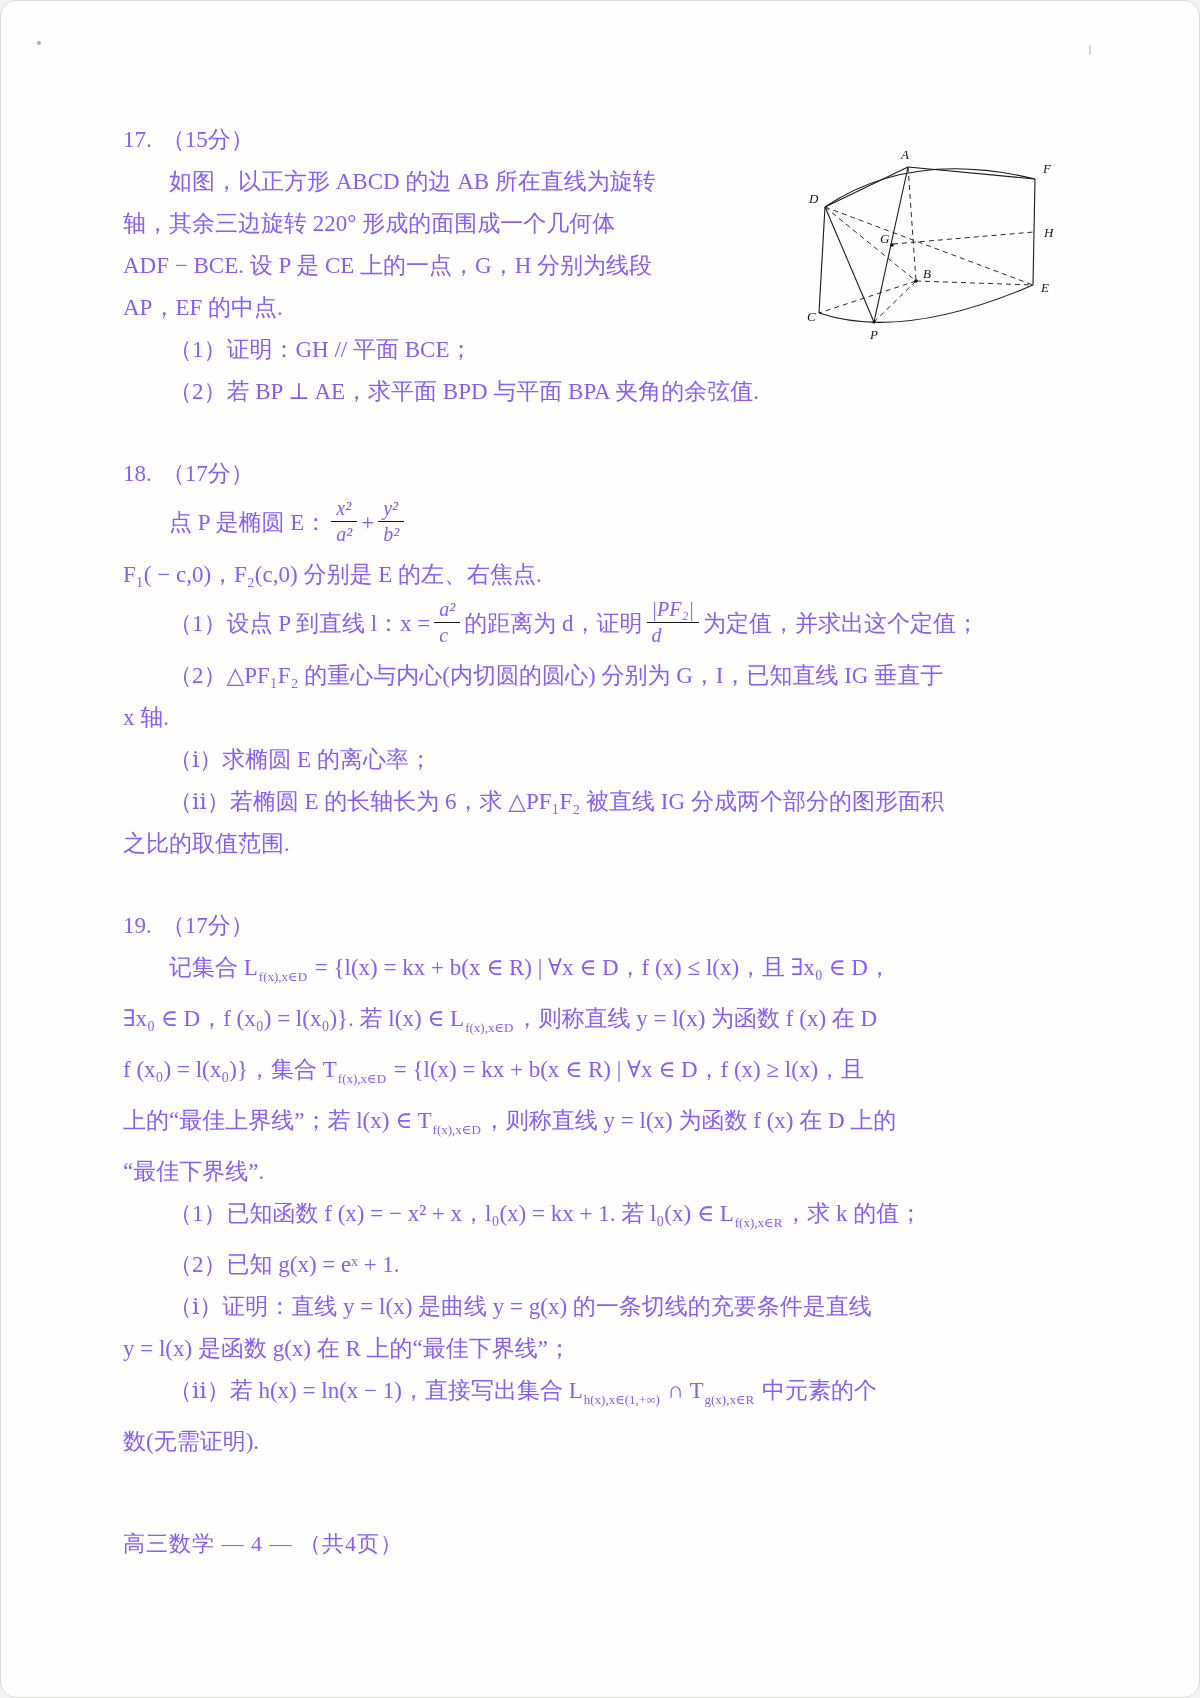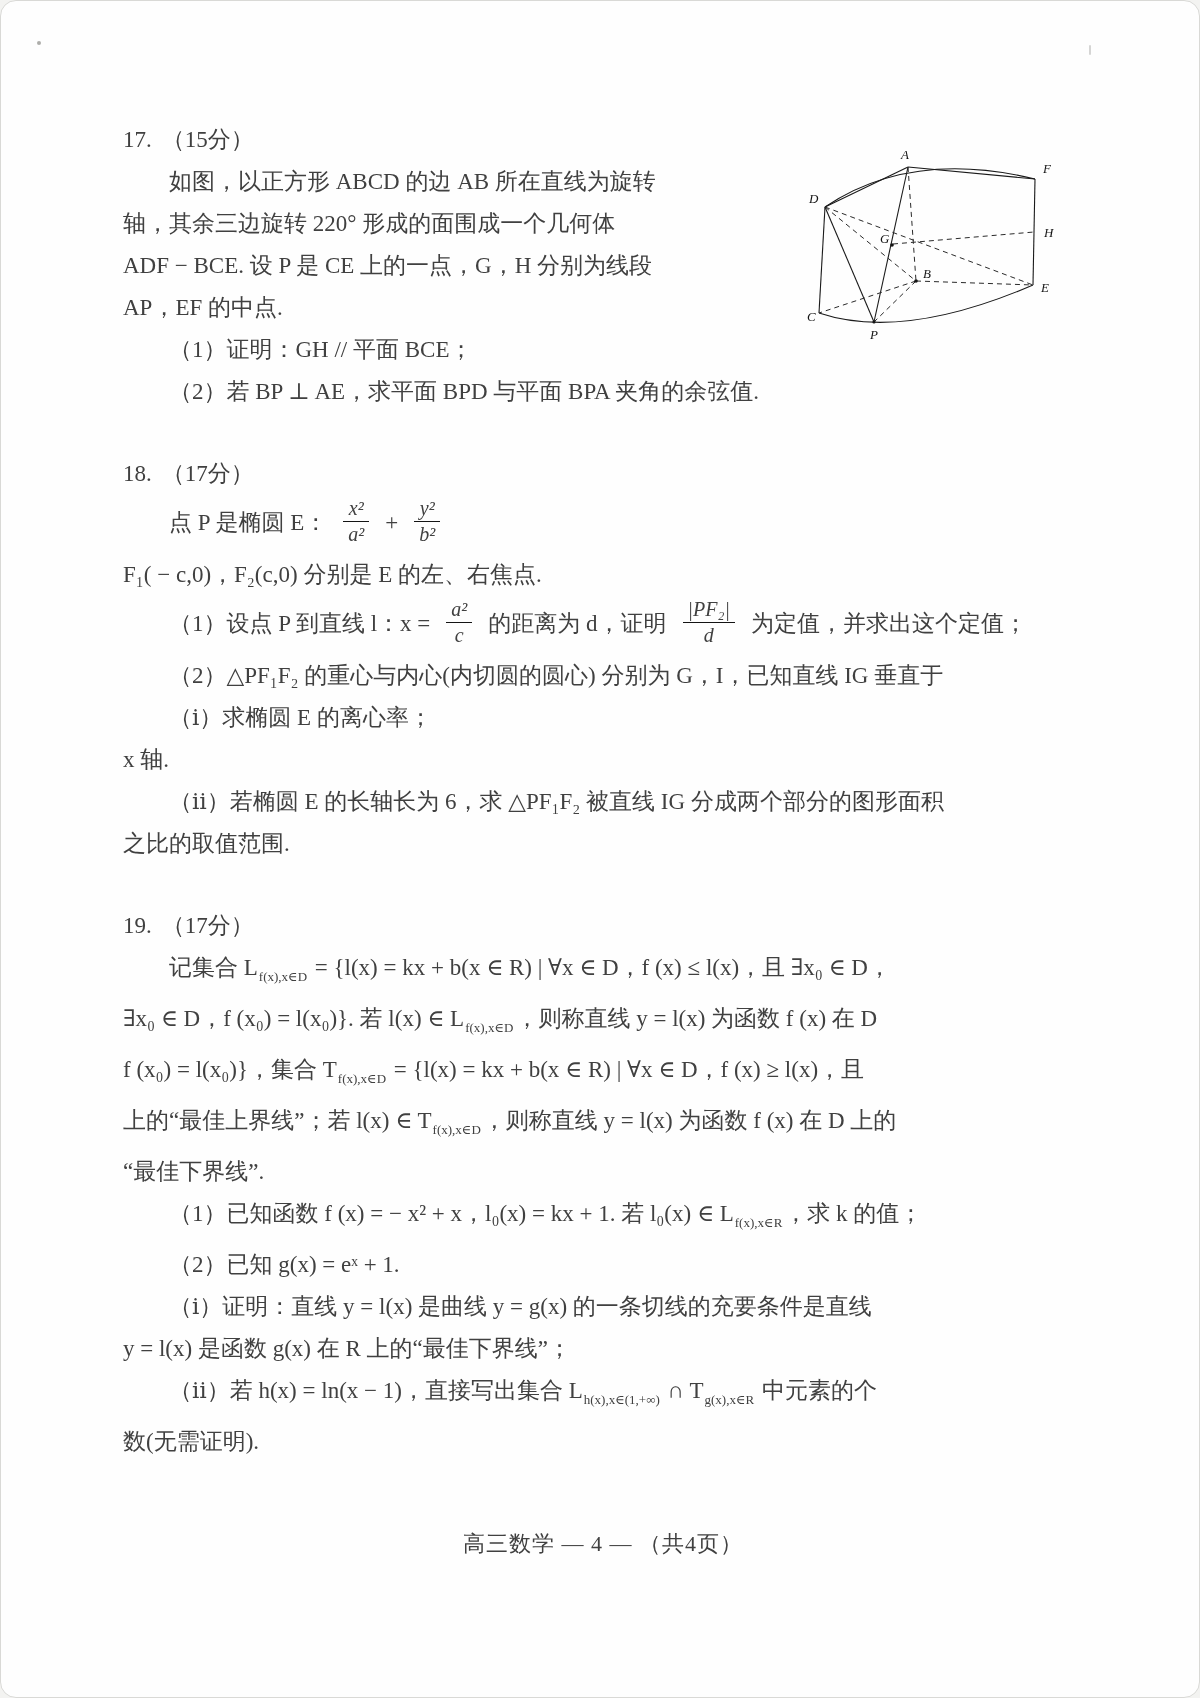--- a/index.html
+++ b/index.html
@@ -7,58 +7,58 @@
     position: relative;
     width: 1200px;
     height: 1698px;
     margin: 0 auto;
     background: #fefefe;
     border: 1px solid #d9d9d6;
     border-radius: 16px;
     box-sizing: border-box;
     padding: 118px 116px 0 122px;
     font-family: "Liberation Serif", "DejaVu Serif", serif;
-    color: #404040;
+    color: #8b5cf6;
     font-size: 23px;
     overflow: hidden;
   }
   section { margin-top: 40px; }
   section.first { margin-top: 0; }
   .prob-head { line-height: 42px; }
   .prob-head .score { margin-left: 10px; }
   .line { line-height: 42px; min-height: 42px; }
   .indent { text-indent: 2em; }
   .mathline { padding: 5px 0; }
   .frac {
     display: inline-block;
     vertical-align: middle;
-    text-align: center;
+    text-align: left;
     line-height: 1.15;
     font-size: 20px;
     font-style: italic;
-    margin: 0 16px;
+    margin: 0 4px;
     transform: translateY(-3px);
     text-indent: 0;
   }
   .frac .num { display: block; padding: 0 5px 1px; }
   .frac .den { display: block; border-top: 1.4px solid #141414; padding: 1px 5px 0; }
   sub.setsub {
     font-size: 13px;
     vertical-align: -6px;
     margin: 0 2px 0 1px;
   }
   .figure { float: right; margin: -16px 0 6px 26px; }
   .figure text {
     font-size: 13px;
     font-style: italic;
     fill: #141414;
     font-family: "Liberation Serif", serif;
   }
   .footer {
-    text-align: center;
+    text-align: left;
     margin-top: 66px;
     font-size: 22px;
     letter-spacing: 1px;
     clear: both;
   }
   .speck {
     position: absolute;
     width: 4px; height: 4px;
     background: #8a8a86;
     border-radius: 50%;
@@ -133,22 +133,22 @@
     <div class="line indent mathline">
       <span>点 P 是椭圆 E：</span><span class="frac"><span class="num">x²</span><span class="den">a²</span></span><span>+</span><span class="frac"><span class="num">y²</span><span class="den">b²</span></span>
     </div>
     <div class="line">F₁( − c,0)，F₂(c,0) 分别是 E 的左、右焦点.</div>
 
     <div class="line indent mathline">
       <span>（1）设点 P 到直线 l：x =</span><span class="frac"><span class="num">a²</span><span class="den">c</span></span><span>的距离为 d，证明</span><span class="frac"><span class="num">|PF₂|</span><span class="den">d</span></span><span>为定值，并求出这个定值；</span>
     </div>
 
     <div class="line indent">（2）△PF₁F₂ 的重心与内心(内切圆的圆心) 分别为 G，I，已知直线 IG 垂直于</div>
+    <div class="line">x 轴.</div>
     <div class="line indent">（ⅰ）求椭圆 E 的离心率；</div>
-    <div class="line">x 轴.</div>
     <div class="line indent">（ⅱ）若椭圆 E 的长轴长为 6，求 △PF₁F₂ 被直线 IG 分成两个部分的图形面积</div>
     <div class="line">之比的取值范围.</div>
   </section>
 
   <section>
     <div class="prob-head">
       <span>19.</span><span class="score">（17分）</span>
     </div>
 
     <div class="line indent">

